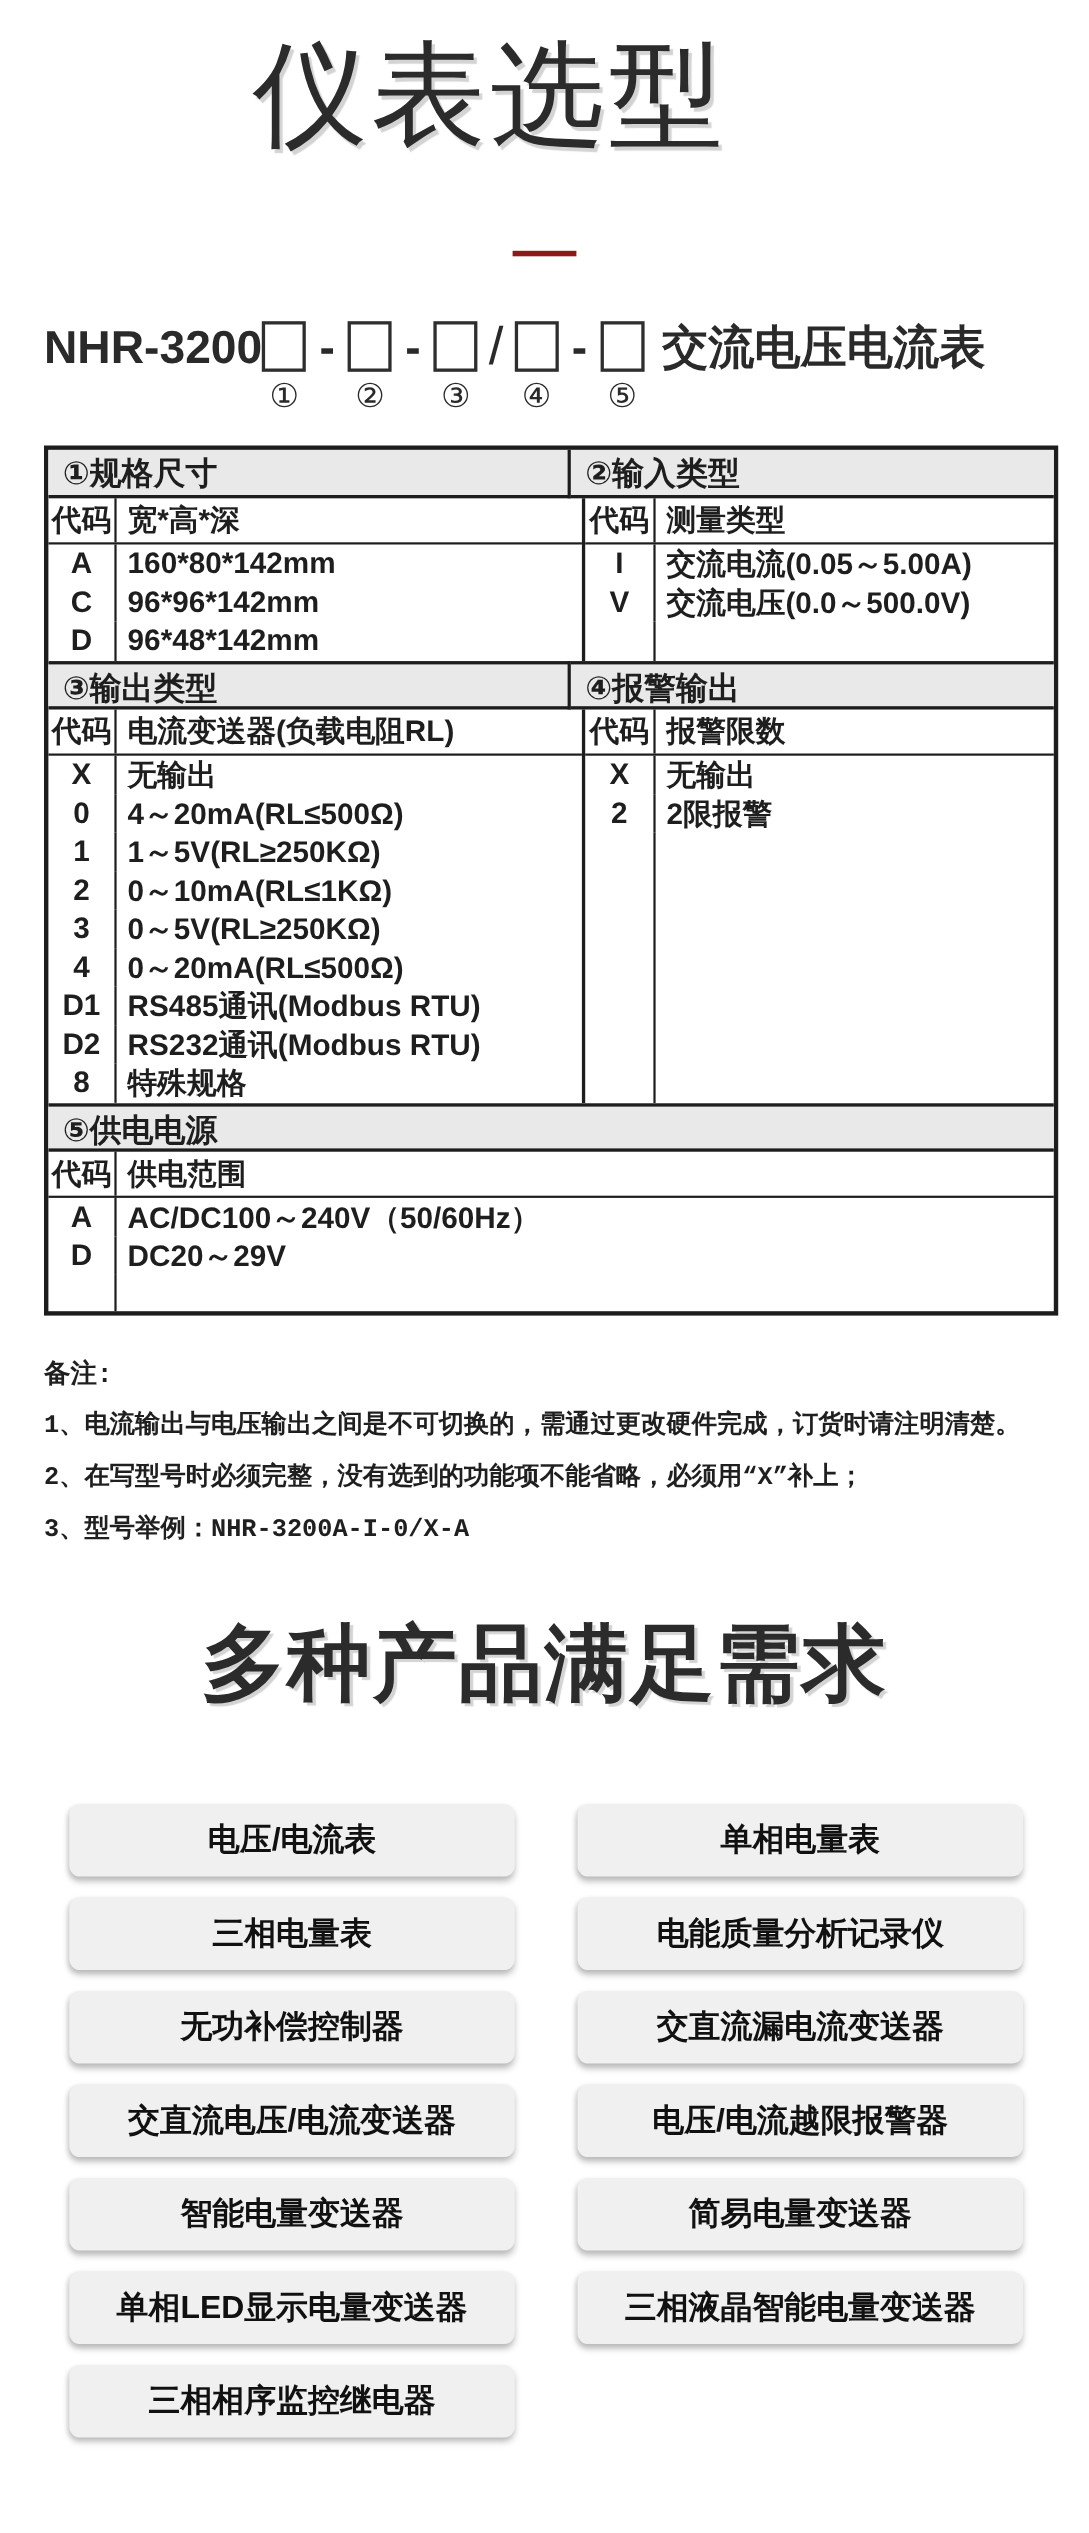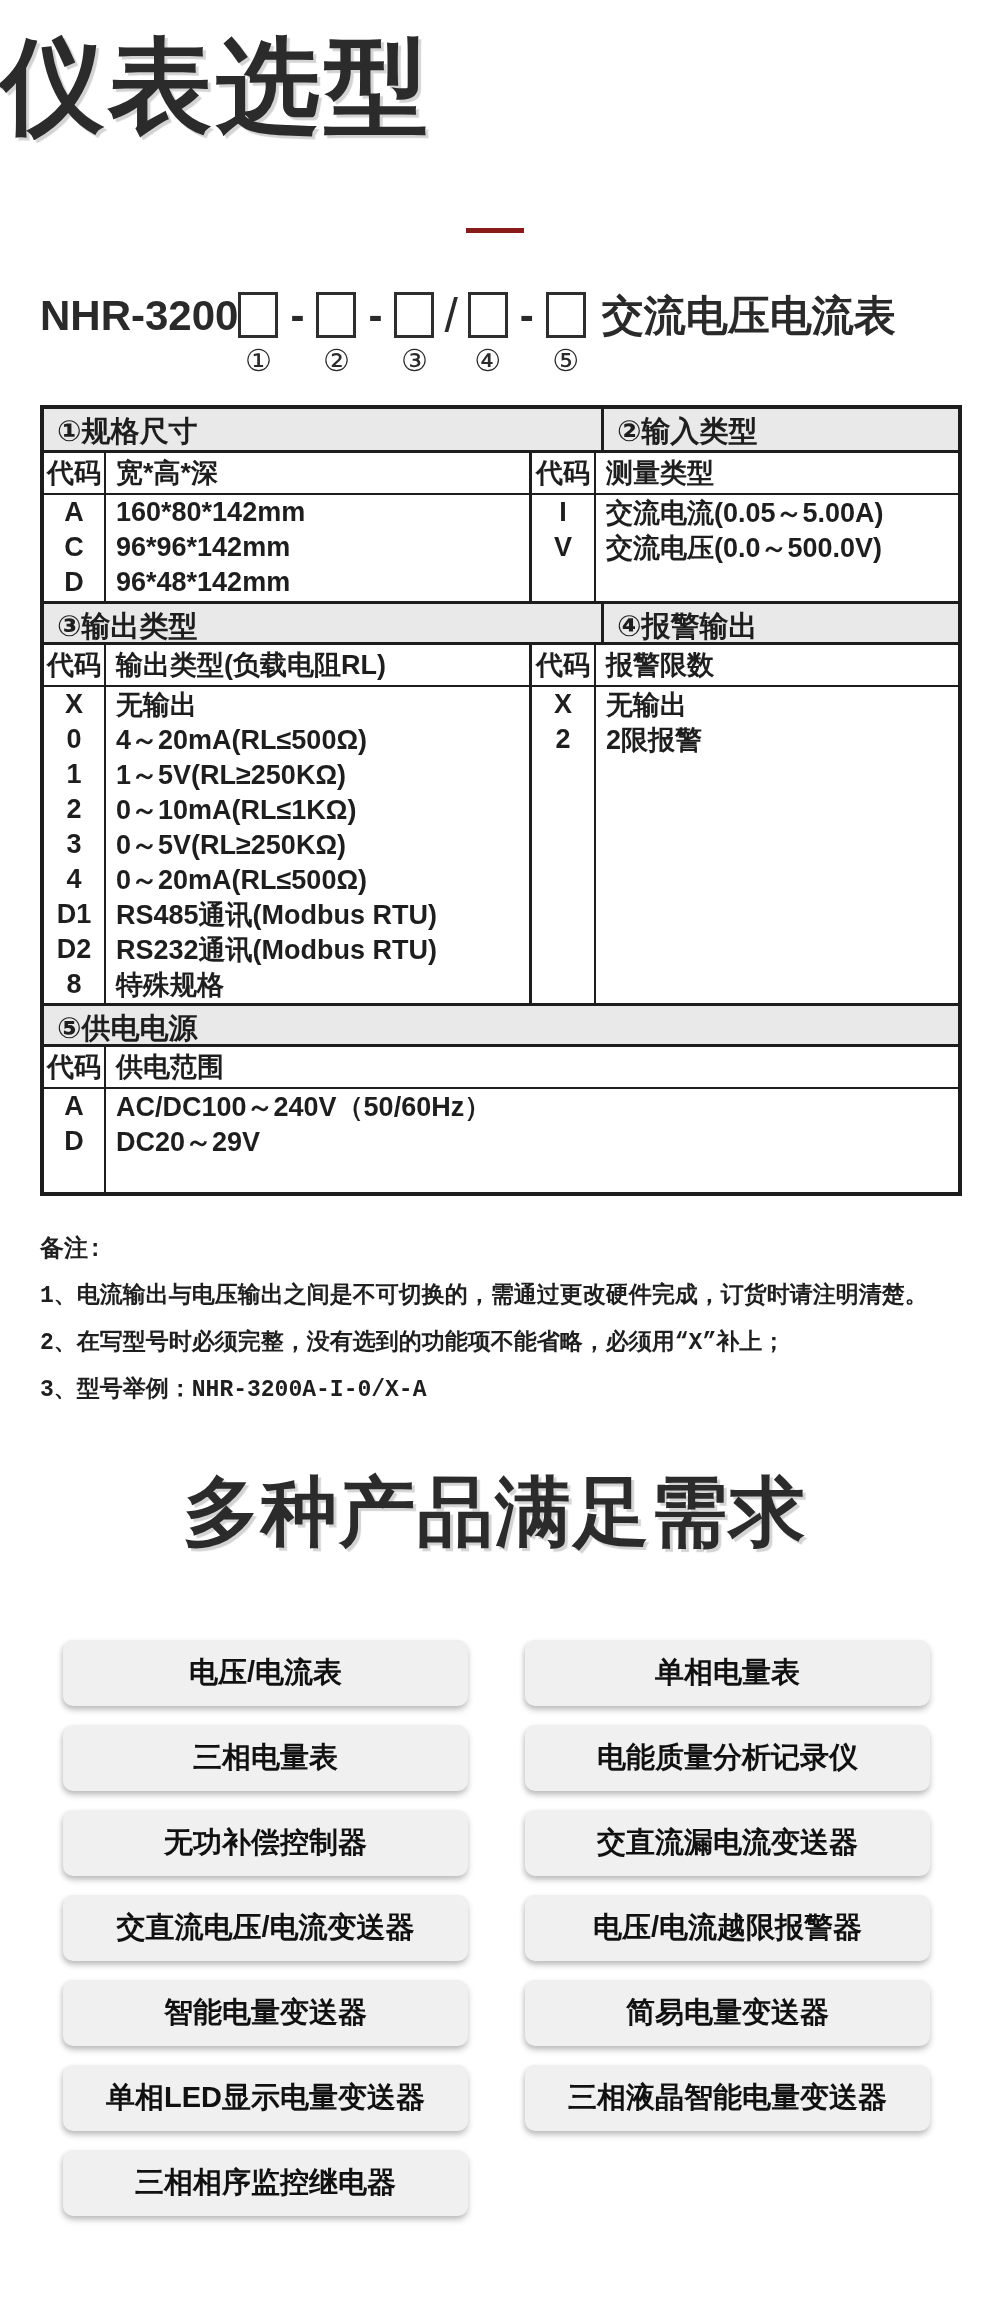--- a/index.html
+++ b/index.html
@@ -4,22 +4,22 @@
 <style>
   * { margin:0; padding:0; box-sizing:border-box; }
   html,body { background:#ffffff; }
   body {
     width:990px; height:2303px; position:relative; overflow:hidden;
     font-family:"Liberation Sans","DejaVu Sans",sans-serif; color:#242424;
   }
 
   
   .h1 {
-    position:absolute; top:18px; left:0; width:891px; text-align:left;
-    font-size:104px; font-weight:700; letter-spacing:4px; color:#2b2b2b;
+    position:absolute; top:18px; left:0; width:891px; text-align:center;
+    font-size:104px; font-weight:400; letter-spacing:4px; color:#2b2b2b;
     text-shadow:3px 3px 1px rgba(130,130,130,0.35);
   }
   .divider {
     position:absolute; top:228px; left:466px; width:58px; height:5px;
     background:#8b1a1a;
   }
 
   
   .model { position:absolute; top:292px; left:40px; display:flex; align-items:flex-start; color:#2a2a2a; }
   .mtxt { font-size:42px; font-weight:700; line-height:48px; white-space:nowrap; }
@@ -32,21 +32,21 @@
 
   
   .tbl { position:absolute; top:405px; left:40px; width:922px; border:4px solid #1d1d1d; background:#fff; }
   .bands { display:flex; }
   .band {
     background:#e9e9e9; font-size:29px; font-weight:700; color:#1e1e1e;
     height:44px; line-height:44px; padding-left:13px;
     border-top:3px solid #1d1d1d; border-bottom:3px solid #1d1d1d;
   }
   .bands.first .band { border-top:none; }
-  .bleft { width:560px; border-right:3px solid #1d1d1d; }
+  .bleft { width:475px; border-right:3px solid #1d1d1d; }
   .bright { flex:1; }
   .bfull { width:100%; }
 
   .body2 { display:flex; }
   .half { display:flex; flex-direction:column; }
   .half.left { width:488px; border-right:3px solid #1d1d1d; }
   .half.right { flex:1; }
   .half.full { width:100%; }
   .b1 { height:148px; }
   .b3 { height:358px; }
@@ -173,21 +173,21 @@
 
   <div class="bands">
     <div class="band bleft">③输出类型</div>
     <div class="band bright">④报警输出</div>
   </div>
 
   <div class="body2 b3">
     <div class="half left b3">
       <div class="hrow th">
         <div class="c code">代码</div>
-        <div class="c desc">输出类型(负载电阻RL)</div>
+        <div class="c desc">电流变送器(负载电阻RL)</div>
       </div>
       <div class="hrow">
         <div class="c code">X</div>
         <div class="c desc">无输出</div>
       </div>
       <div class="hrow">
         <div class="c code">0</div>
         <div class="c desc">4～20mA(RL≤500Ω)</div>
       </div>
       <div class="hrow">

